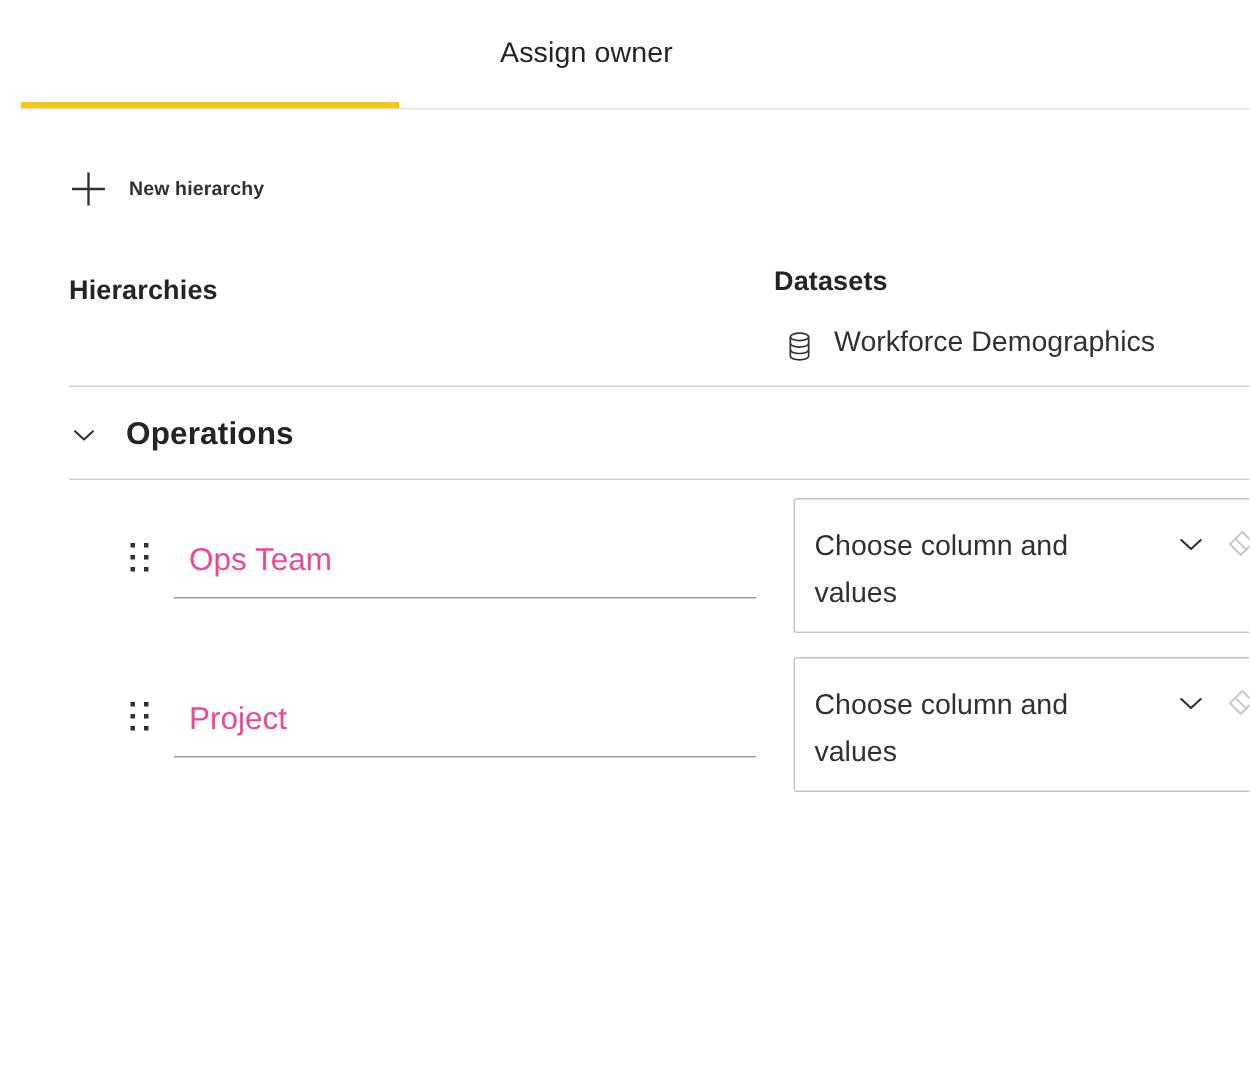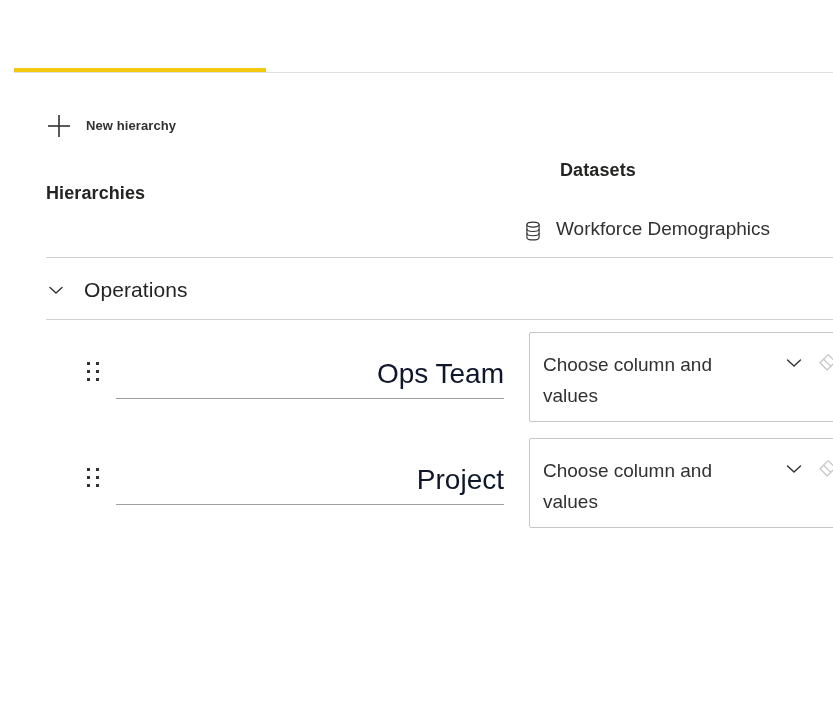--- a/index.html
+++ b/index.html
@@ -104,21 +104,21 @@
   
   .col-head {
     position: absolute;
     font-size: 18px;
     line-height: 24px;
     font-weight: bold;
     color: #252423;
     letter-spacing: 0.1px;
   }
   #head-hierarchies { left: 46px; top: 166px; margin-top: 15px; }
-  #head-datasets    { left: 516px; top: 158px; margin-left: 44px; }
+  #head-datasets    { left: 516px; top: 175px; }
 
   
   .dataset-row {
     position: absolute;
     left: 522px;
     top: 212px;
     height: 30px;
     display: flex;
     align-items: flex-end;
     gap: 12px;
@@ -165,21 +165,21 @@
   }
   .chev-icon {
     width: 20px;
     height: 20px;
     display: block;
     flex: 0 0 auto;
   }
   .group-title {
     font-size: 21px;
     line-height: 28px;
-    font-weight: normal;
+    font-weight: bold;
     color: #252423;
     letter-spacing: 0.1px;
   }
 
   
   .level-row {
     position: absolute;
     left: 0;
     width: 833px;
   }
@@ -201,28 +201,27 @@
     background: #323130;
     display: block;
   }
   .level-name-field {
     position: absolute;
     height: 44px;
     border: none;
     border-bottom: 1px solid #a19f9d;
     background: transparent;
     font-family: "Liberation Sans", sans-serif;
-    font-size: 28px;
+    font-size: 21px;
     line-height: 28px;
-    color: #0f172a;
+    color: #ec4899;
     padding: 0 0 6px 10px;
     box-sizing: border-box;
     outline: none;
     border-radius: 0;
-    text-align: right;
   }
 
   
   .col-chooser {
     position: absolute;
     width: 324px;
     height: 90px;
     border: 1px solid #c8c6c4;
     border-radius: 2px;
     background: #ffffff;
@@ -258,20 +257,23 @@
 </head>
 <body>
 
 <div class="tabbar">
   <div class="tabbar-underline"></div>
 
   <div class="tab active" id="tab-map">
     <span class="tab-accent" style="background:#F2C811;"></span>
   </div>
 
+  <div class="tab" id="tab-assign">
+    <span class="tab-label">Assign owner</span>
+  </div>
 </div>
 
 <div class="new-hier-btn">
   <span class="plus-icon">
     <svg viewBox="0 0 26 26" width="26" height="26" aria-hidden="true">
       <path d="M13 2 L13 24" stroke="#323130" stroke-width="1.6" fill="none"></path>
       <path d="M2 13 L24 13" stroke="#323130" stroke-width="1.6" fill="none"></path>
     </svg>
   </span>
   <span class="new-hier-label">New hierarchy</span>

